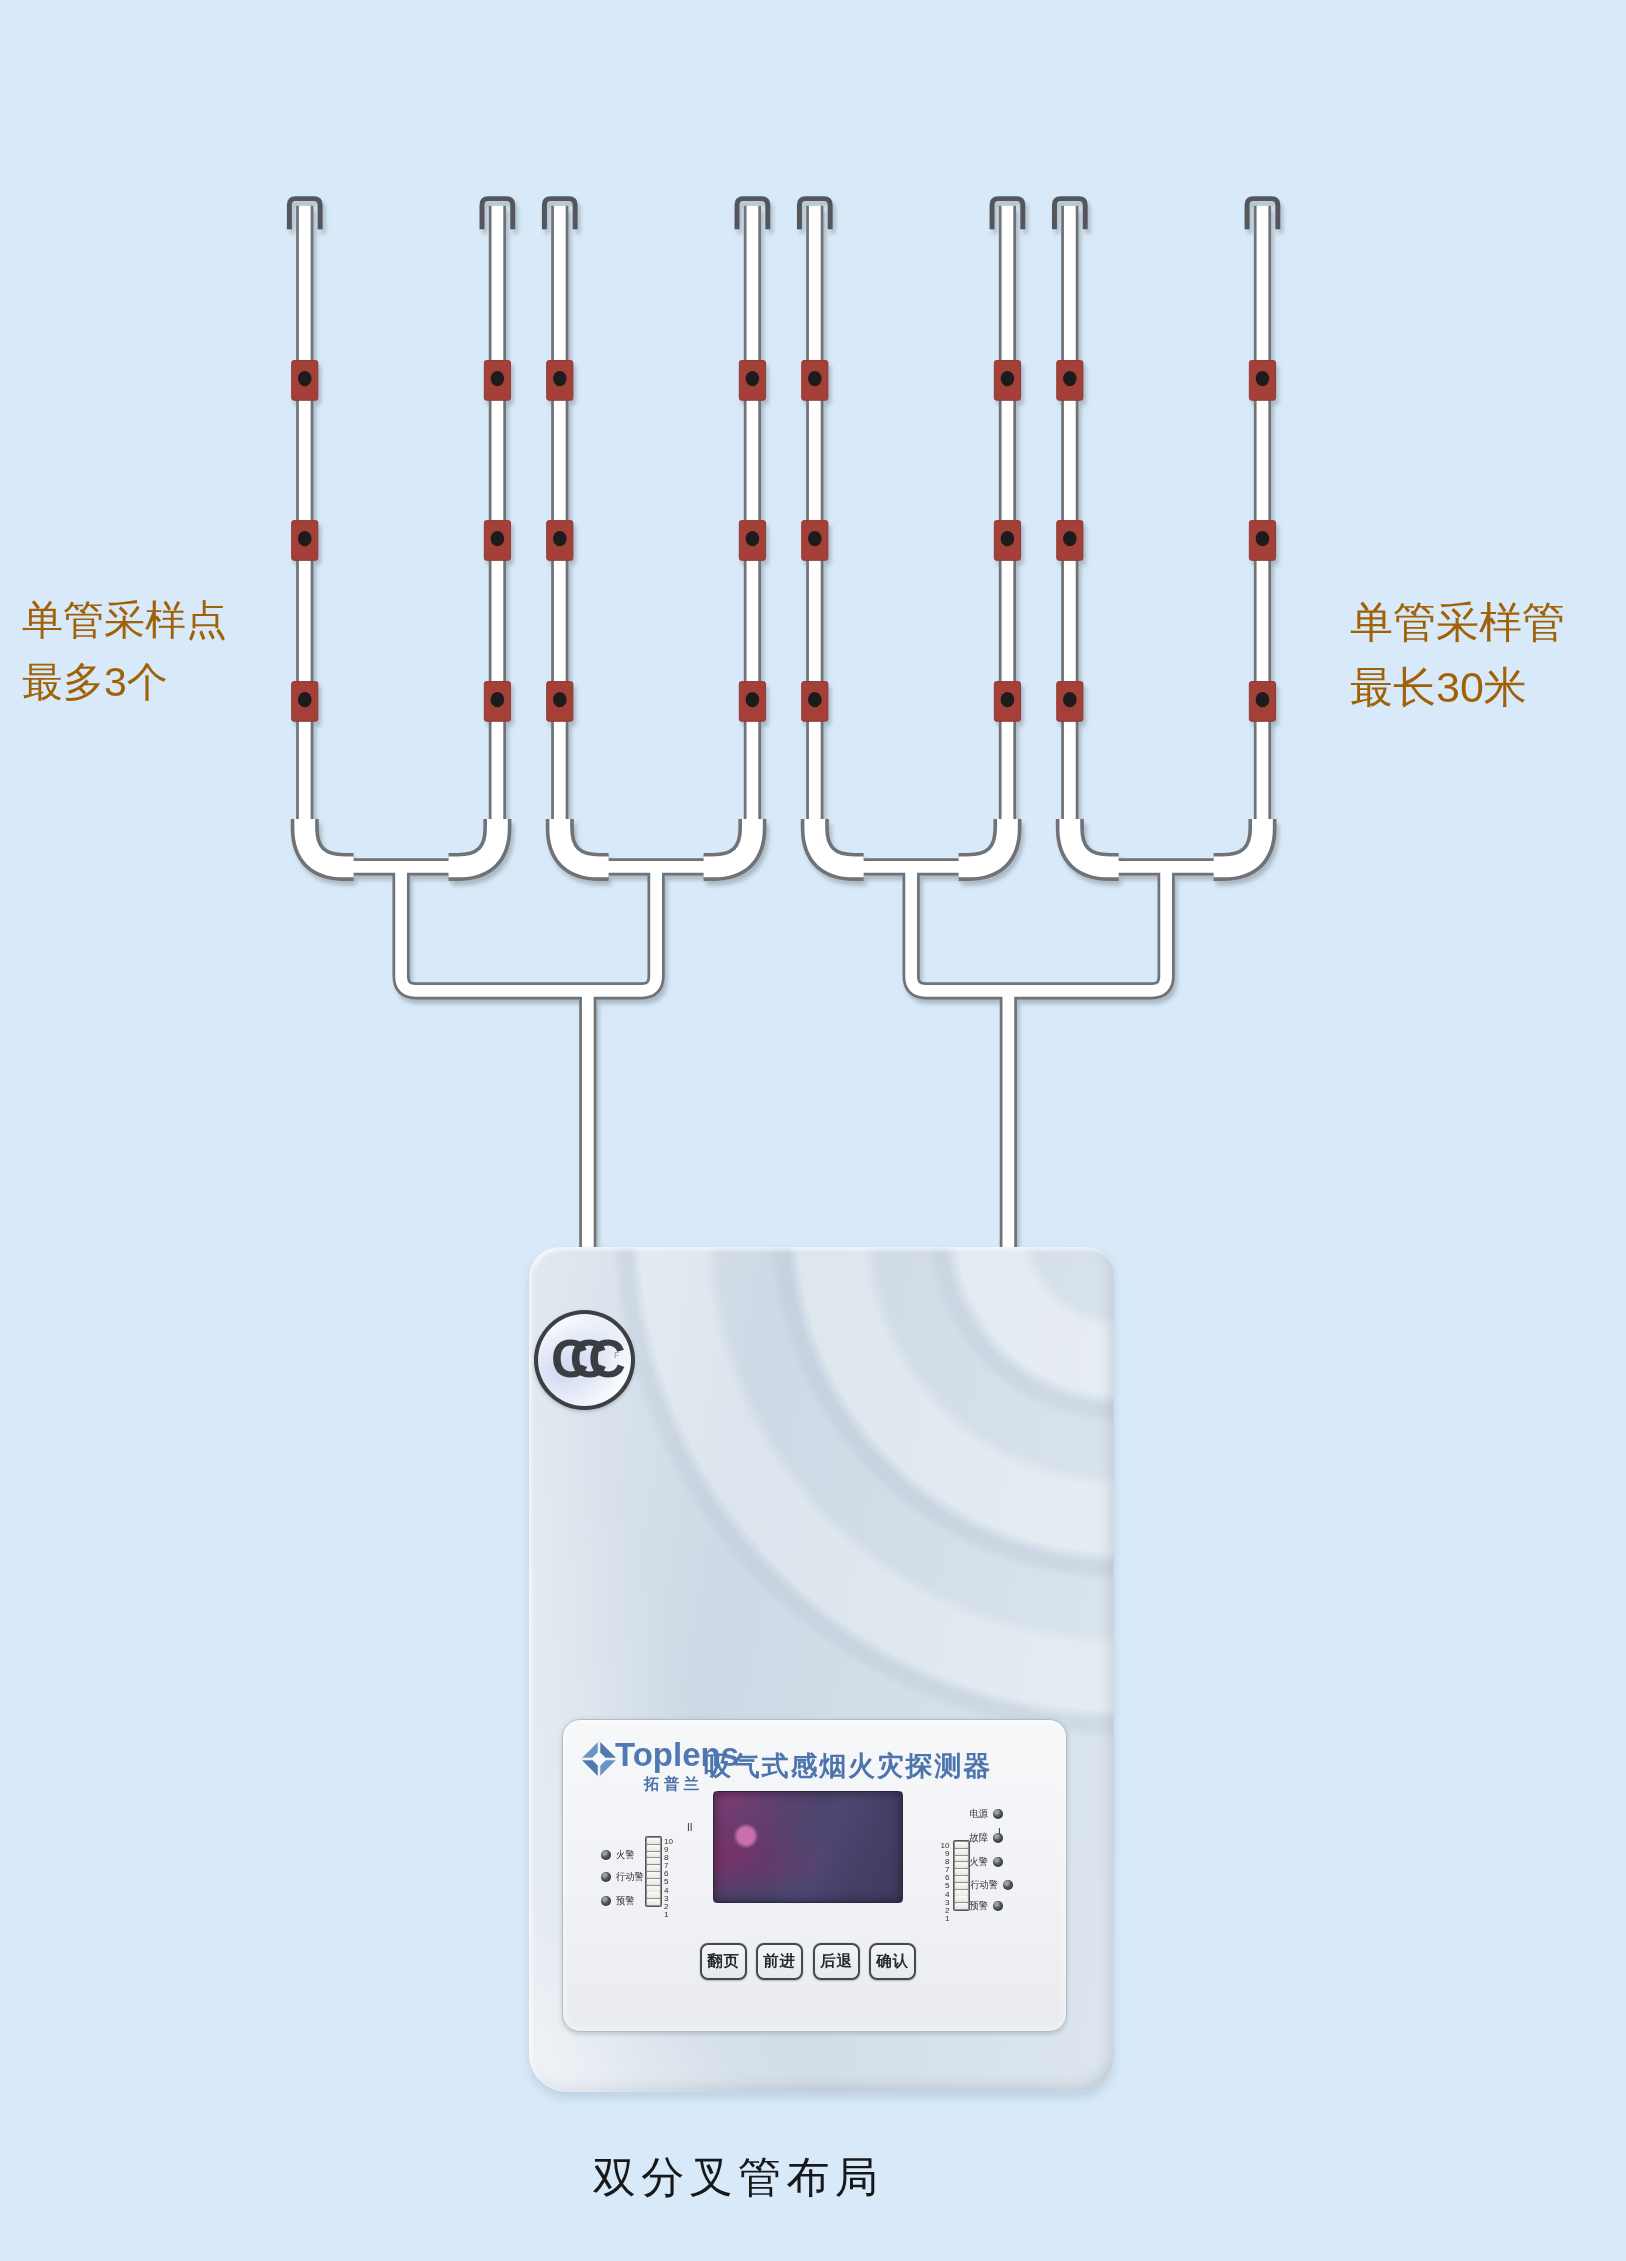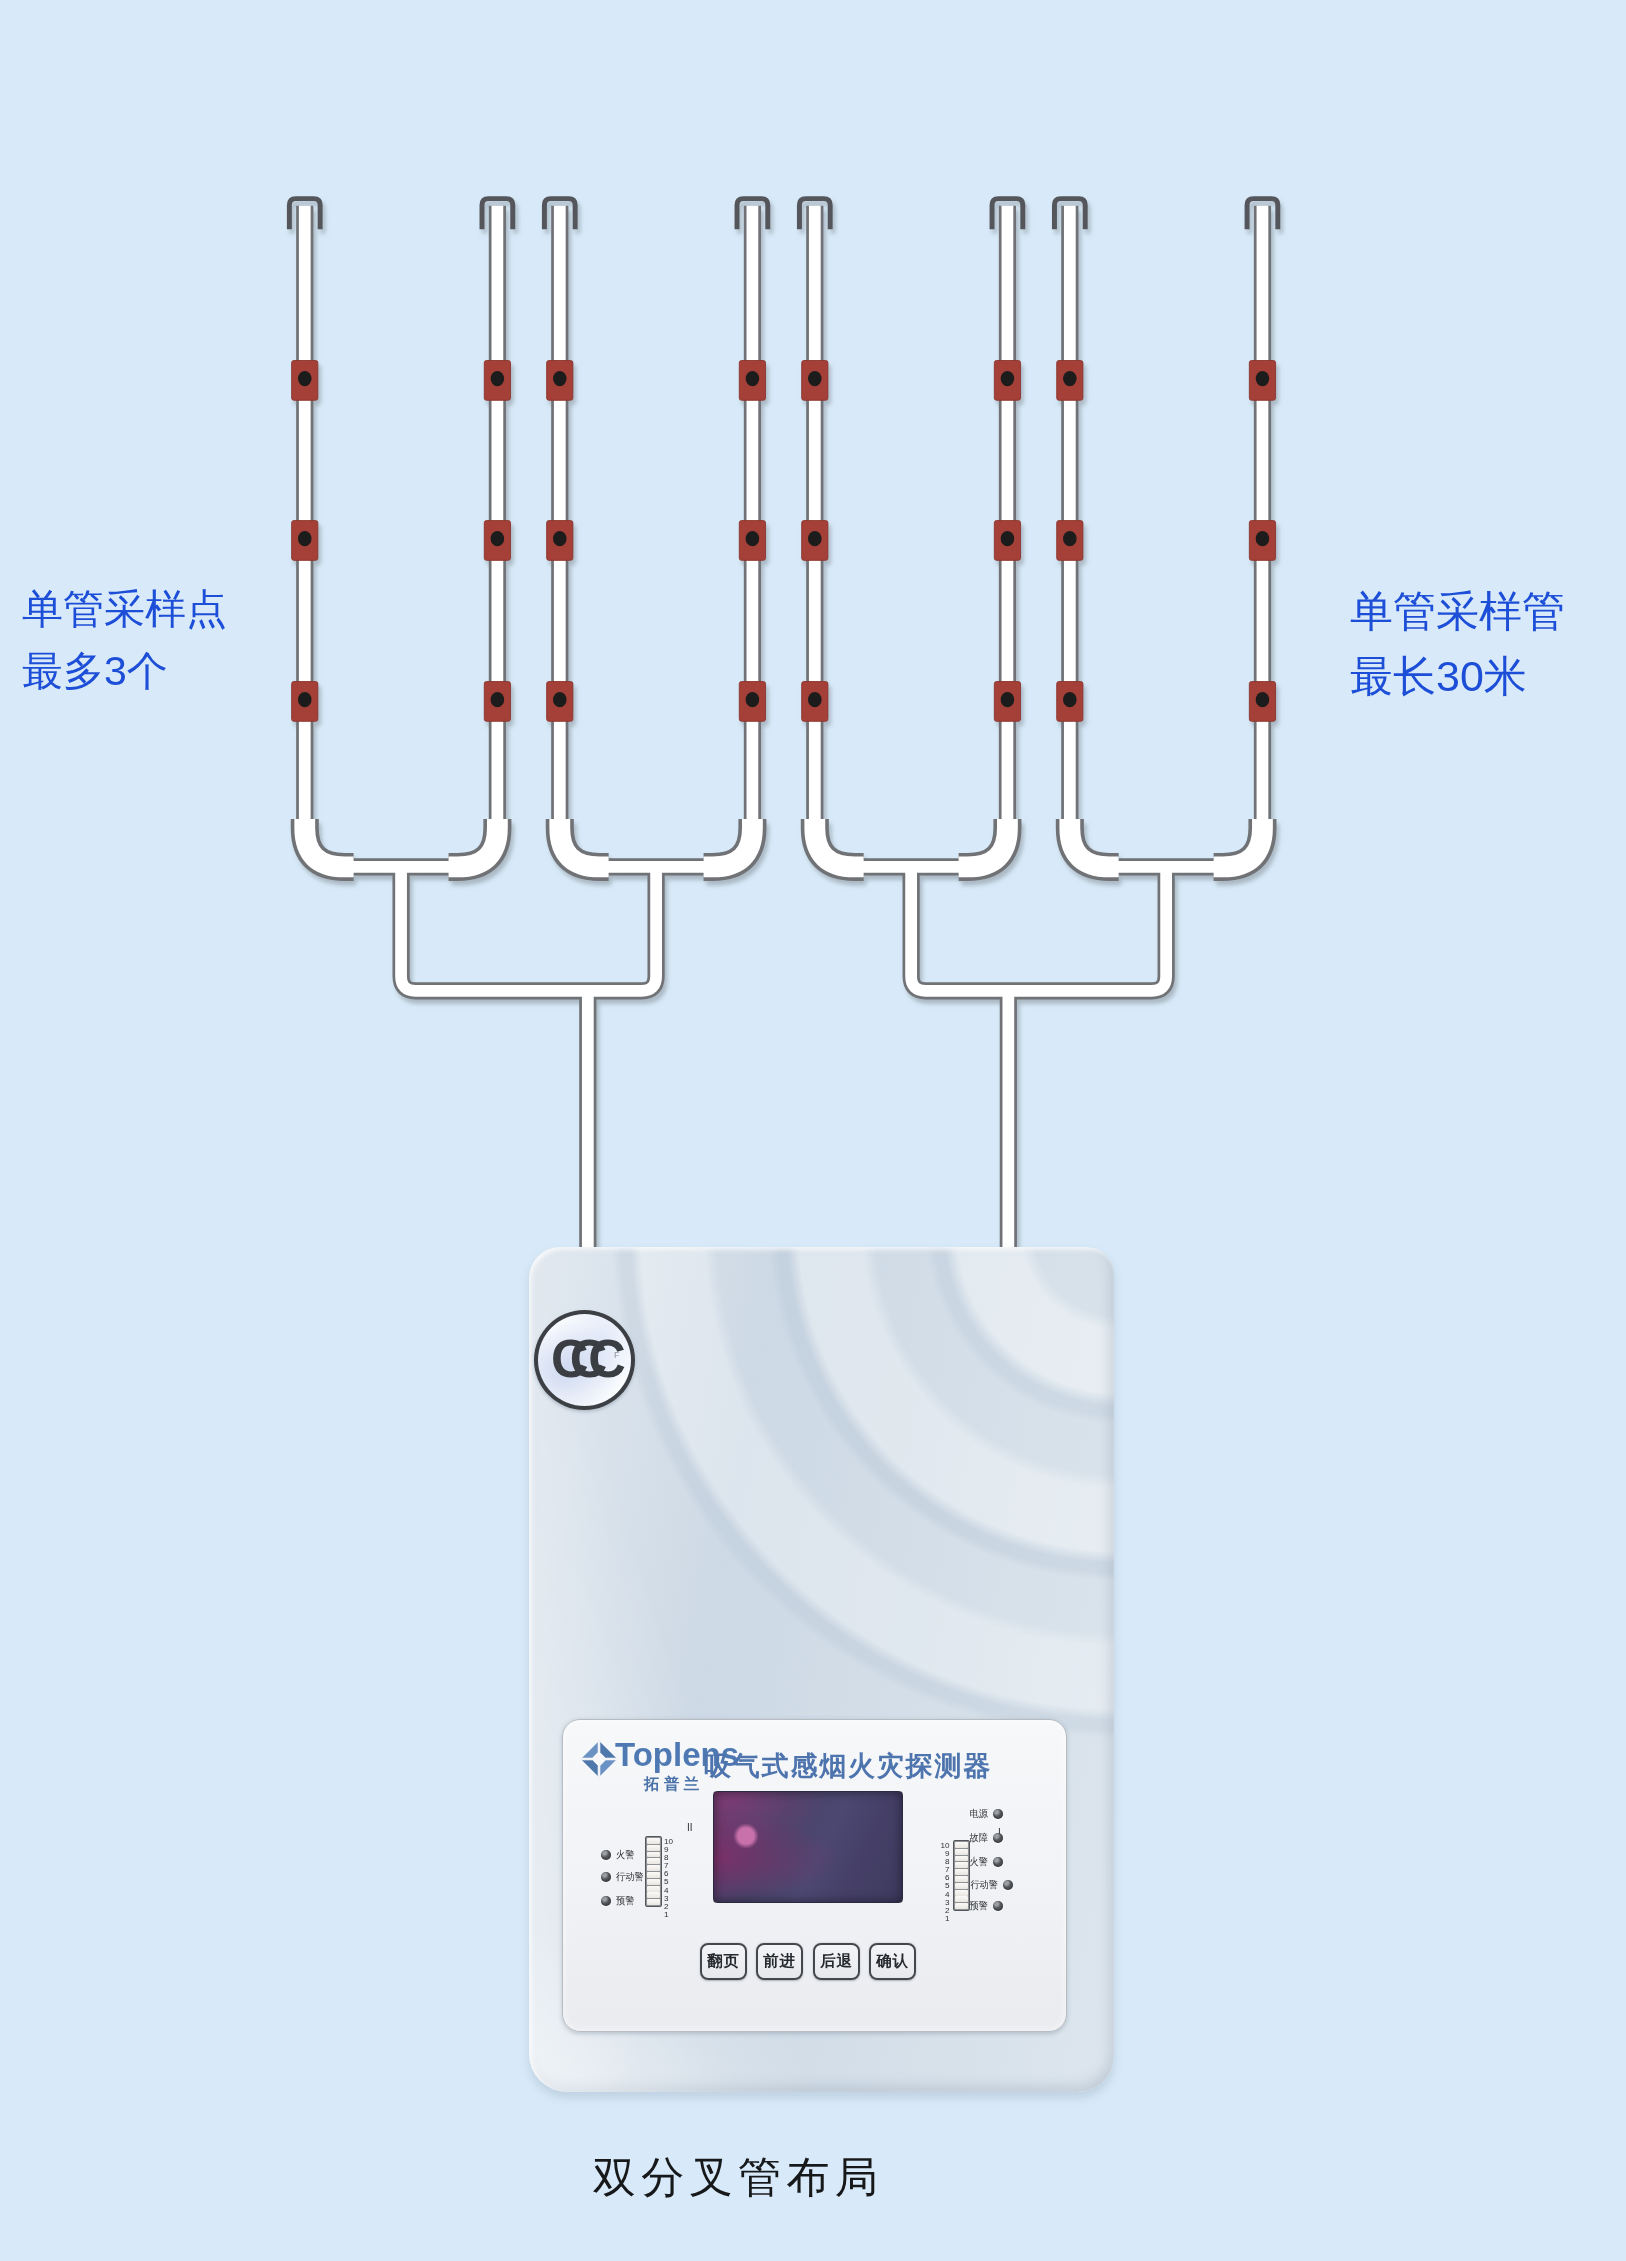--- a/index.html
+++ b/index.html
@@ -1,21 +1,21 @@
 <!DOCTYPE html>
 <html style="font-size:14.5px"><head>
 <meta charset="utf-8">
 <style>
   html,body{margin:0;padding:0;}
   body{font-family:"Liberation Sans", sans-serif;}
   #stage{position:relative;width:1626px;height:2262px;background:#d8eaf9;overflow:hidden;}
   #pipes-svg{position:absolute;left:0;top:0;z-index:1;}
 
   
-  .note{position:absolute;z-index:3;color:#1d4ed8;line-height:1.5;}
+  .note{position:absolute;z-index:3;color:#a16207;line-height:1.5;margin-top:11px;}
   #left-note{left:22px;top:579px;font-size:41px;}
   #right-note{left:1350px;top:579px;font-size:43px;}
   #caption{position:absolute;z-index:3;left:0;top:2149px;width:1476px;text-align:center;
            font-size:43px;color:#17181a;letter-spacing:5.4px;}
 
   
   #device{position:absolute;z-index:2;left:529px;top:1247px;width:585px;height:845px;
     border-radius:31px 27px 36px 38px;
     background:
       radial-gradient(circle at 101% -2%,

